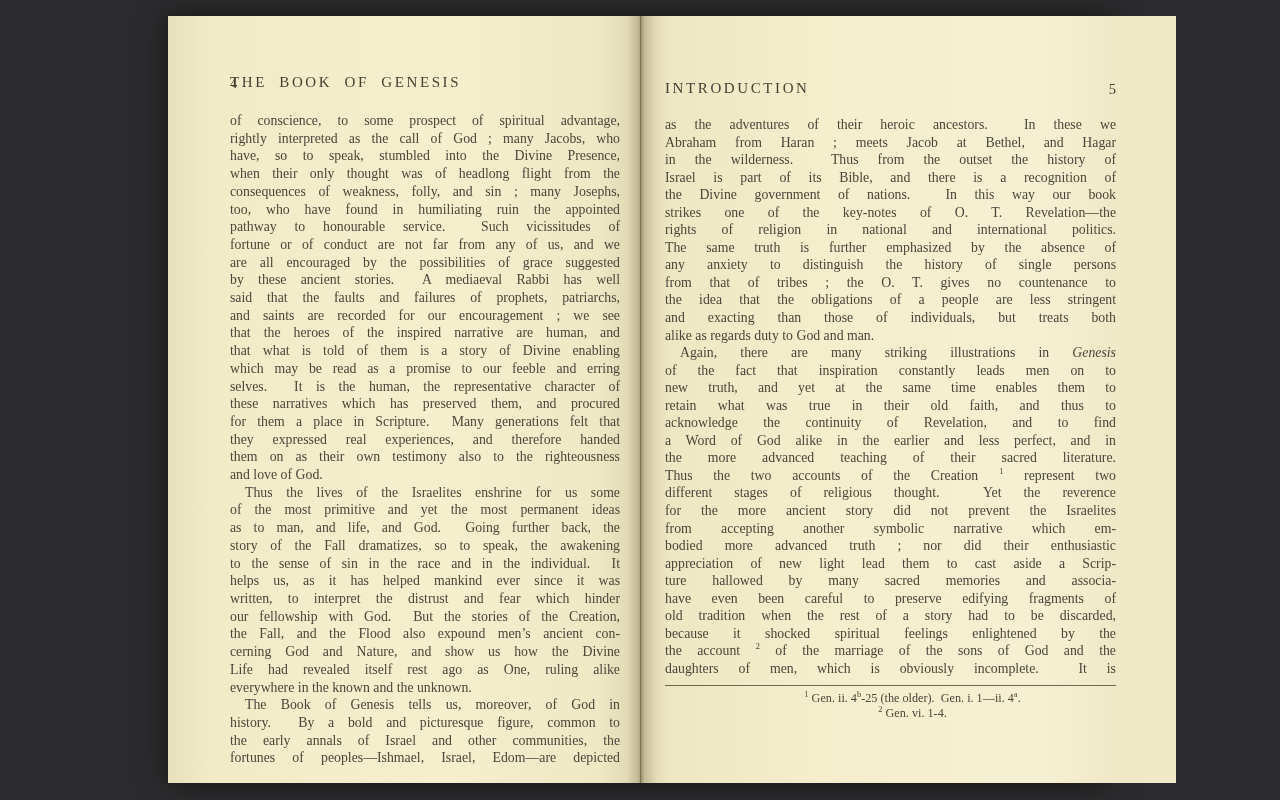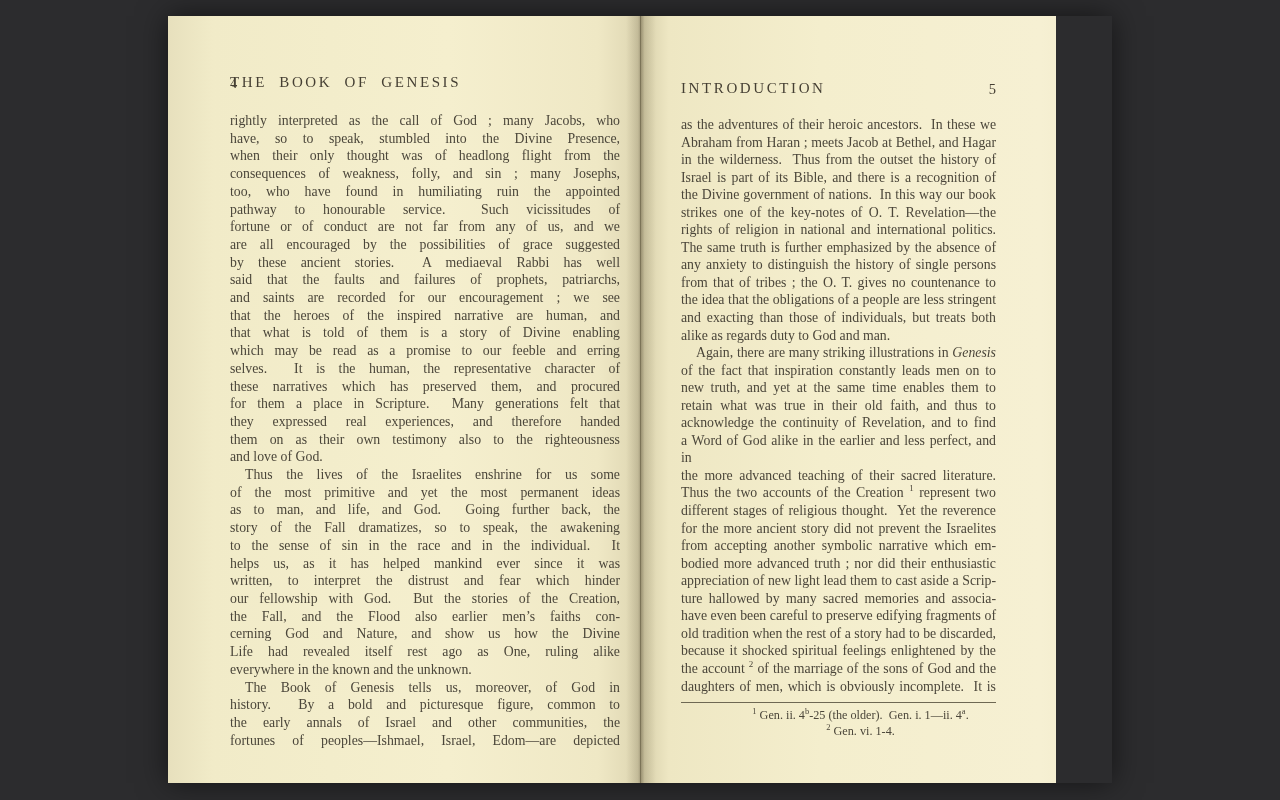--- a/index.html
+++ b/index.html
@@ -20,22 +20,22 @@
   }
   .page{
     position:absolute;top:0;height:767px;box-sizing:border-box;color:var(--ink);
   }
   .page.left{
     left:0;width:473px;
     padding:30px 21px 0 62px;
     background:linear-gradient(to right,#e7e0bd 0px,#f1ebc8 45px,#f5efce 280px,#efe8c5 430px,#ddd5b1 473px);
   }
   .page.right{
-    left:473px;width:415px;
-    padding:36px 60px 0 40px;
+    left:473px;width:535px;
+    padding:36px 60px 0 24px;
     background:linear-gradient(to right,#d6cea9 0px,#eee7c3 28px,#f4eecd 180px,#f6f0d3 400px,#f0e9c8 471px);
   }
   .gutter{
     position:absolute;left:458px;top:0;width:30px;height:100%;pointer-events:none;
     background:linear-gradient(to right,rgba(70,60,35,0) 0%,rgba(70,60,35,.18) 40%,rgba(60,50,28,.38) 50%,rgba(70,60,35,.14) 62%,rgba(70,60,35,0) 100%);
   }
   .seam{
     position:absolute;left:472px;top:0;width:1px;height:100%;
     background:rgba(90,80,55,.55);pointer-events:none;
   }
@@ -75,20 +75,21 @@
 
 <div class="stage">
   <div class="book">
 
     <div class="page left">
       <div class="headrow">
         <span class="pagenum pn-left">4</span>
         <span class="running-head">THE BOOK OF GENESIS</span>
       </div>
       <div class="pagebody">
+          <div class="bodyline">of conscience, to some prospect of spiritual advantage,</div>
           <div class="bodyline">rightly interpreted as the call of God ; many Jacobs, who</div>
           <div class="bodyline">have, so to speak, stumbled into the Divine Presence,</div>
           <div class="bodyline">when their only thought was of headlong flight from the</div>
           <div class="bodyline">consequences of weakness, folly, and sin ; many Josephs,</div>
           <div class="bodyline">too, who have found in humiliating ruin the appointed</div>
           <div class="bodyline">pathway to honourable service.&nbsp; Such vicissitudes of</div>
           <div class="bodyline">fortune or of conduct are not far from any of us, and we</div>
           <div class="bodyline">are all encouraged by the possibilities of grace suggested</div>
           <div class="bodyline">by these ancient stories.&nbsp; A mediaeval Rabbi has well</div>
           <div class="bodyline">said that the faults and failures of prophets, patriarchs,</div>
@@ -103,21 +104,21 @@
           <div class="bodyline">them on as their own testimony also to the righteousness</div>
           <div class="bodyline noj">and love of God.</div>
           <div class="bodyline ind">Thus the lives of the Israelites enshrine for us some</div>
           <div class="bodyline">of the most primitive and yet the most permanent ideas</div>
           <div class="bodyline">as to man, and life, and God.&nbsp; Going further back, the</div>
           <div class="bodyline">story of the Fall dramatizes, so to speak, the awakening</div>
           <div class="bodyline">to the sense of sin in the race and in the individual.&nbsp; It</div>
           <div class="bodyline">helps us, as it has helped mankind ever since it was</div>
           <div class="bodyline">written, to interpret the distrust and fear which hinder</div>
           <div class="bodyline">our fellowship with God.&nbsp; But the stories of the Creation,</div>
-          <div class="bodyline">the Fall, and the Flood also earlier men’s faiths con-</div>
+          <div class="bodyline">the Fall, and the Flood also expound men’s ancient con-</div>
           <div class="bodyline">cerning God and Nature, and show us how the Divine</div>
           <div class="bodyline">Life had revealed itself rest ago as One, ruling alike</div>
           <div class="bodyline noj">everywhere in the known and the unknown.</div>
           <div class="bodyline ind">The Book of Genesis tells us, moreover, of God in</div>
           <div class="bodyline">history.&nbsp; By a bold and picturesque figure, common to</div>
           <div class="bodyline">the early annals of Israel and other communities, the</div>
           <div class="bodyline">fortunes of peoples—Ishmael, Israel, Edom—are depicted</div>
         </div>
     </div>
 

